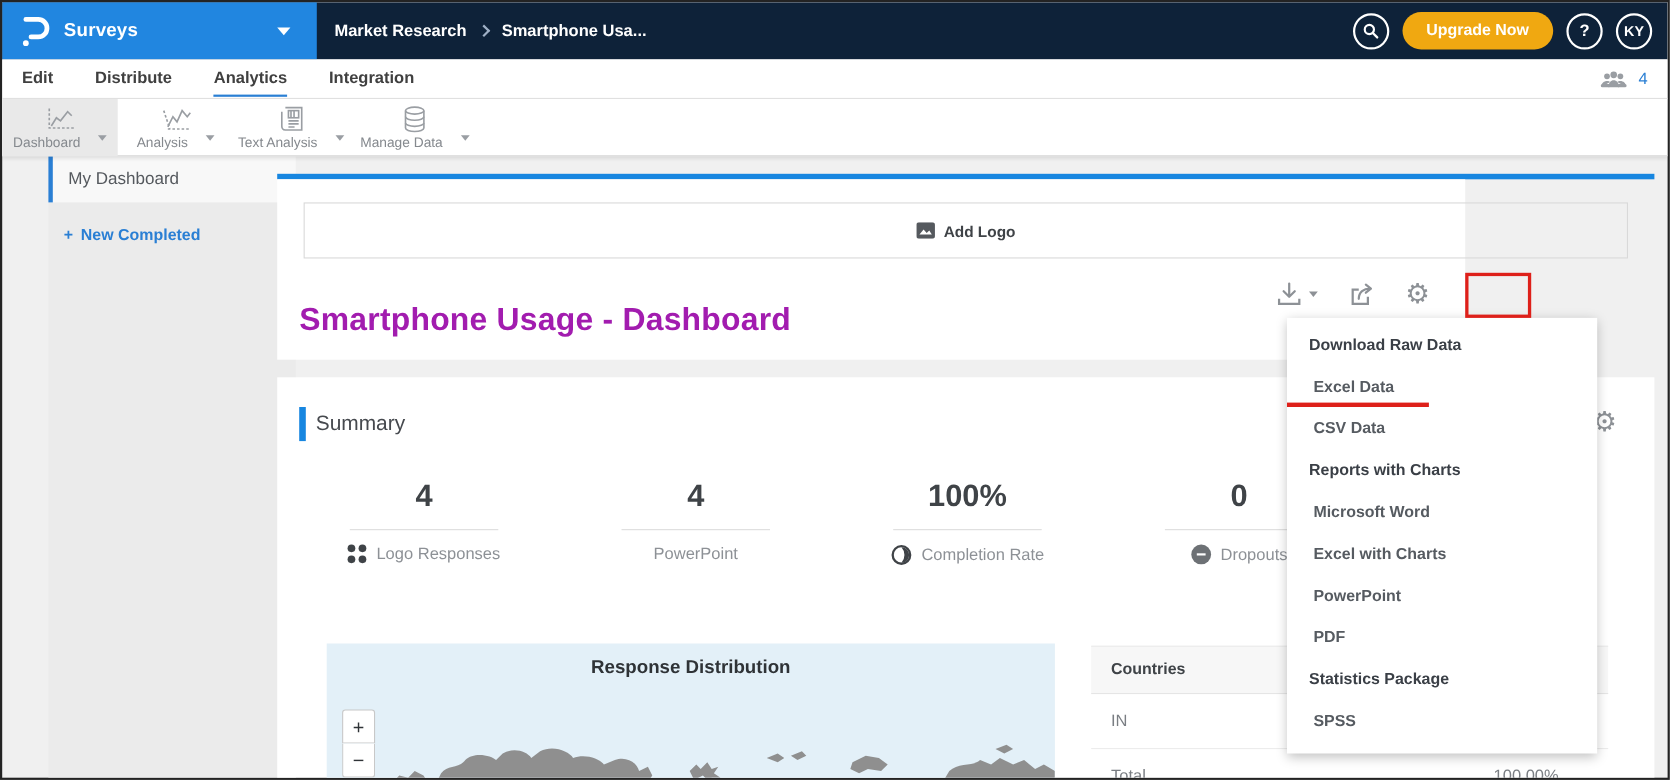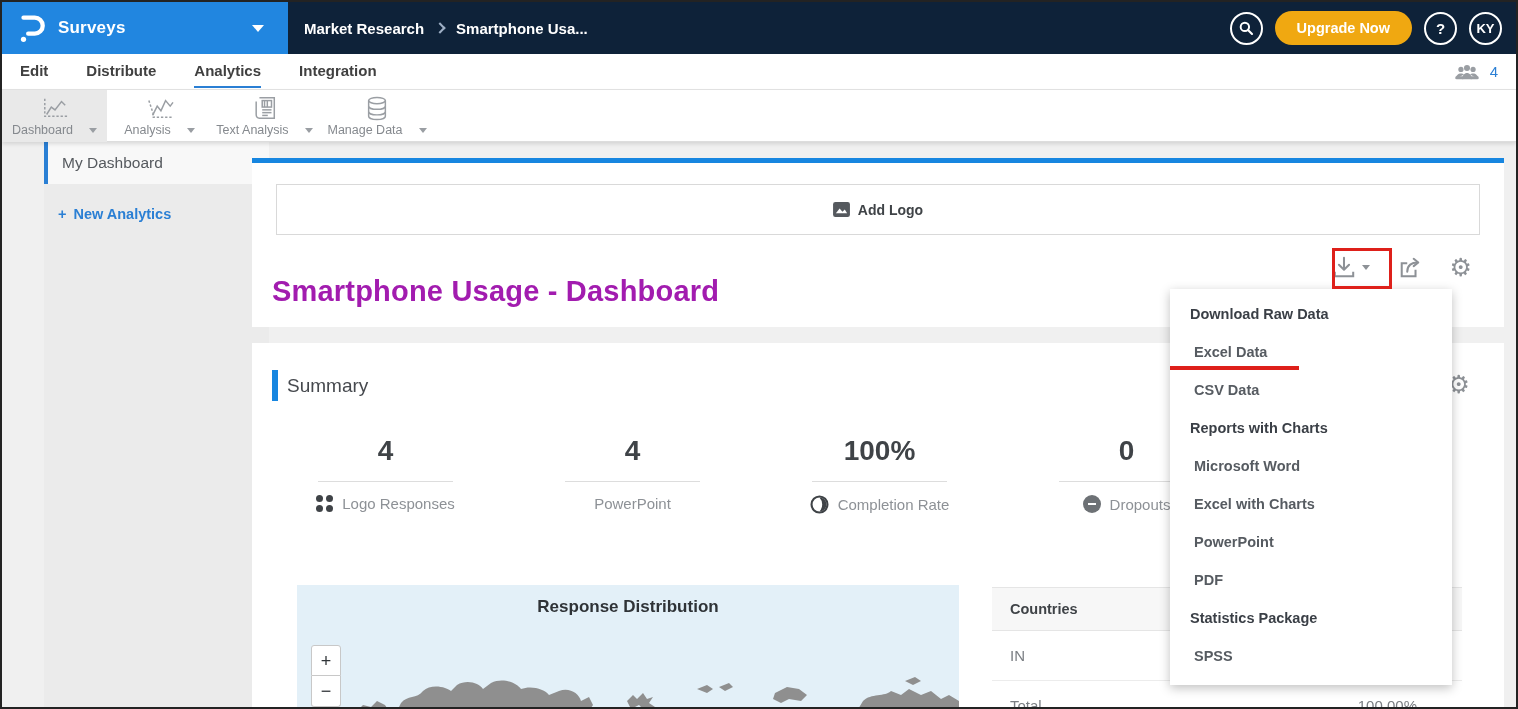--- a/index.html
+++ b/index.html
@@ -39,37 +39,37 @@
   .nav-right { margin-left:auto; display:flex; align-items:center; gap:10px; }
   .collab-count { color:#2a7fd4; font-size:15px; }
 
   
   .toolbar { position:absolute; left:0; top:88px; width:100%; height:52px; background:#fff;
              border-bottom:1px solid #ddd; display:flex;
              box-shadow:0 2px 4px rgba(0,0,0,.12); z-index:3; }
   .tool { width:105px; height:52px; display:flex; flex-direction:column; align-items:center;
           justify-content:center; gap:2px; cursor:pointer; }
   .tool.active { background:#e9e9e9; }
-  .tool-label { font-size:12.5px; color:#85898e; display:flex; align-items:center; gap:16px; }
+  .tool-label { font-size:12.5px; color:#85898e; display:flex; gap:16px; }
   .tool .caret-sm { width:0; height:0; border-left:4px solid transparent;
                     border-right:4px solid transparent; border-top:5px solid #9a9ea3; }
   .tool svg { stroke:#9a9ea3; fill:none; stroke-width:1.6; }
 
   
   .sidebar { position:absolute; left:0; top:140px; width:225px; bottom:0; background:#ebebeb;margin-left:42px; }
   .side-item-active { height:42px; background:#f8f8f8; border-left:4px solid #2a7fd4;
                       display:flex; align-items:center; padding-left:14px;
                       font-size:15.5px; color:#55595e; cursor:pointer; }
   .new-dash { margin:22px 0 0 14px; color:#2a7fd4; font-size:14.5px; font-weight:600;
               display:flex; gap:7px; align-items:center; cursor:pointer; }
 
   
   .blue-line { position:absolute; left:250px; top:156px; width:1252px; height:5px;
                background:#1786e0; }
-  .title-panel { position:absolute; left:250px; top:161px; width:1252px; height:164px;
+  .title-panel { position:absolute; left:250px; top:161px; width:1080px; height:164px;
                  background:#fff; }
   .addlogo-box { position:absolute; left:24px; top:21px; width:1204px; height:51px;
                  border:1px solid #d9d9d9; display:flex; align-items:center;
                  justify-content:center; gap:8px; cursor:pointer; }
   .addlogo-box span { font-size:14px; font-weight:700; color:#3f4347; }
   .page-title { position:absolute; left:20px; top:92px; font-size:29px; color:#a21caf;
                 font-weight:700; letter-spacing:.2px;margin-top:20px; }
   .title-icons { position:absolute; right:32px; top:92px; display:flex; align-items:center; gap:28px; }
   .gear-glyph { font-size:25px; color:#8d9196; line-height:1; cursor:pointer; }
   .dl-group { display:flex; align-items:center; gap:6px; cursor:pointer; }
@@ -226,21 +226,21 @@
           <span>Manage Data</span>
           <i class="caret-sm"></i>
         </span>
     </div>
   </div>
 
   <div class="sidebar">
     <div class="side-item-active">My Dashboard</div>
     <div class="new-dash">
       <span>+</span>
-      <span>New Analytics</span>
+      <span>New Completed</span>
     </div>
   </div>
 
   <div class="blue-line"></div>
 
   <div class="title-panel">
     <div class="addlogo-box">
       <svg width="17" height="15" viewBox="0 0 18 16">
         <rect x="0" y="0" width="18" height="16" rx="2.5" fill="#55595e"></rect>
         <path d="M3 12 L7 7 L10 10.5 L12.5 8 L15 12 Z" fill="#fff"></path>

